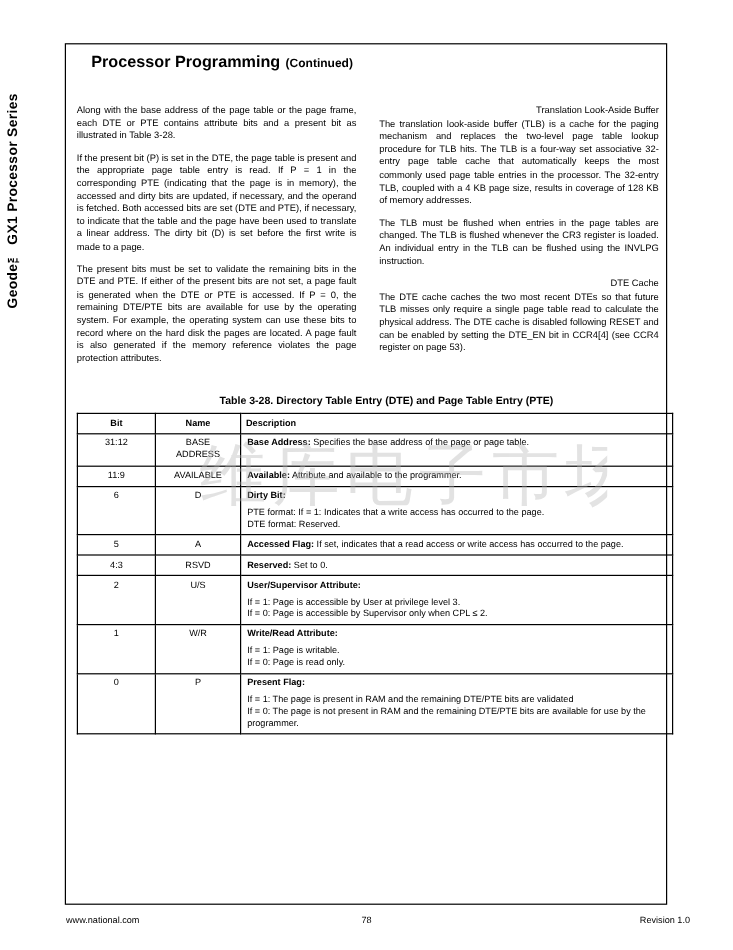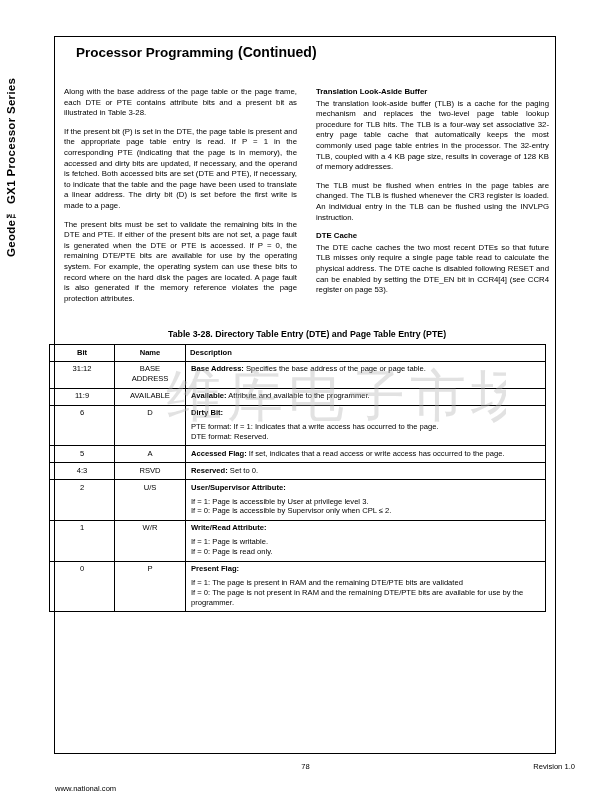--- a/index.html
+++ b/index.html
@@ -13,50 +13,50 @@
     position:absolute; left:54px; top:36px; width:502px; height:718px;
     border:1.5px solid #000;
   }
   .sidebar-text {
     position:absolute; left:5px; top:42px; height:215px;
     writing-mode:vertical-rl; transform:rotate(180deg);
     font-weight:bold; font-size:11.5px; letter-spacing:0.3px; white-space:nowrap;
   }
   .heading { position:absolute; left:66px; top:43px; font-weight:bold; }
   .heading .h-main { font-size:13.5px;margin-left:10px; }
-  .heading .h-cont { font-size:14px; }
+  .heading .h-cont { font-size:10px; }
   .columns {
     position:absolute; left:64px; top:87px; width:486px;
     display:flex; gap:19px;
   }
   .col { width:233px; font-size:7.8px; line-height:10.6px; text-align:justify; }
   .col p { margin:0 0 8px 0; }
-  .col h3 { font-size:7.8px; font-weight:bold; text-align:left; margin:0 0 1px 0; }
-  .table-block { position:absolute; left:49px; top:329px; width:516px; z-index:1; }
+  .col h3 { font-size:7.8px; font-weight:normal; text-align:right; margin:0 0 1px 0; }
+  .table-block { position:absolute; left:64px; top:329px; width:516px; z-index:1; }
   .table-title { text-align:center; font-weight:bold; font-size:8.8px; margin-bottom:5px; }
   table { border-collapse:collapse; width:496px; table-layout:fixed; background:transparent; }
   th, td { border:1px solid #000; vertical-align:top; font-size:7.6px; line-height:9.9px; }
   table { border:1.5px solid #000; }
   thead th { border-bottom:1.3px solid #000; font-weight:bold; padding:3px 4px 3px; }
   th.c-bit, td.c-bit { width:65px; text-align:center; }
   th.c-name, td.c-name { width:71px; text-align:center; }
   th.c-desc, td.c-desc { width:360px; text-align:left; }
   td { padding:2.5px 4px 3.5px; }
   td.c-desc { padding-left:5px; padding-right:6px; }
   td.c-name { white-space:pre-line; }
   .b { font-weight:bold; }
   .extra .xline:first-of-type { margin-top:4px; }
   .watermark {
     position:absolute; left:166px; top:356px; width:340px; height:80px;
     font-size:56px; line-height:80px; letter-spacing:5px; color:#b5b5b5;
     opacity:0.38; white-space:nowrap; z-index:2; pointer-events:none;
     overflow:hidden;
   }
   .footer { position:absolute; left:0; top:762px; width:611px; font-size:7.6px; }
-  .footer .f-left { position:absolute; left:55px;margin-top:22px; }
+  .footer .f-left { position:absolute; left:55px; }
   .footer .f-center { position:absolute; left:0; width:611px; text-align:center; }
   .footer .f-right { position:absolute; right:36px; }
 </style>
 </head>
 <body>
 
 <div class="page">
 
   <div class="frame"></div>
 

